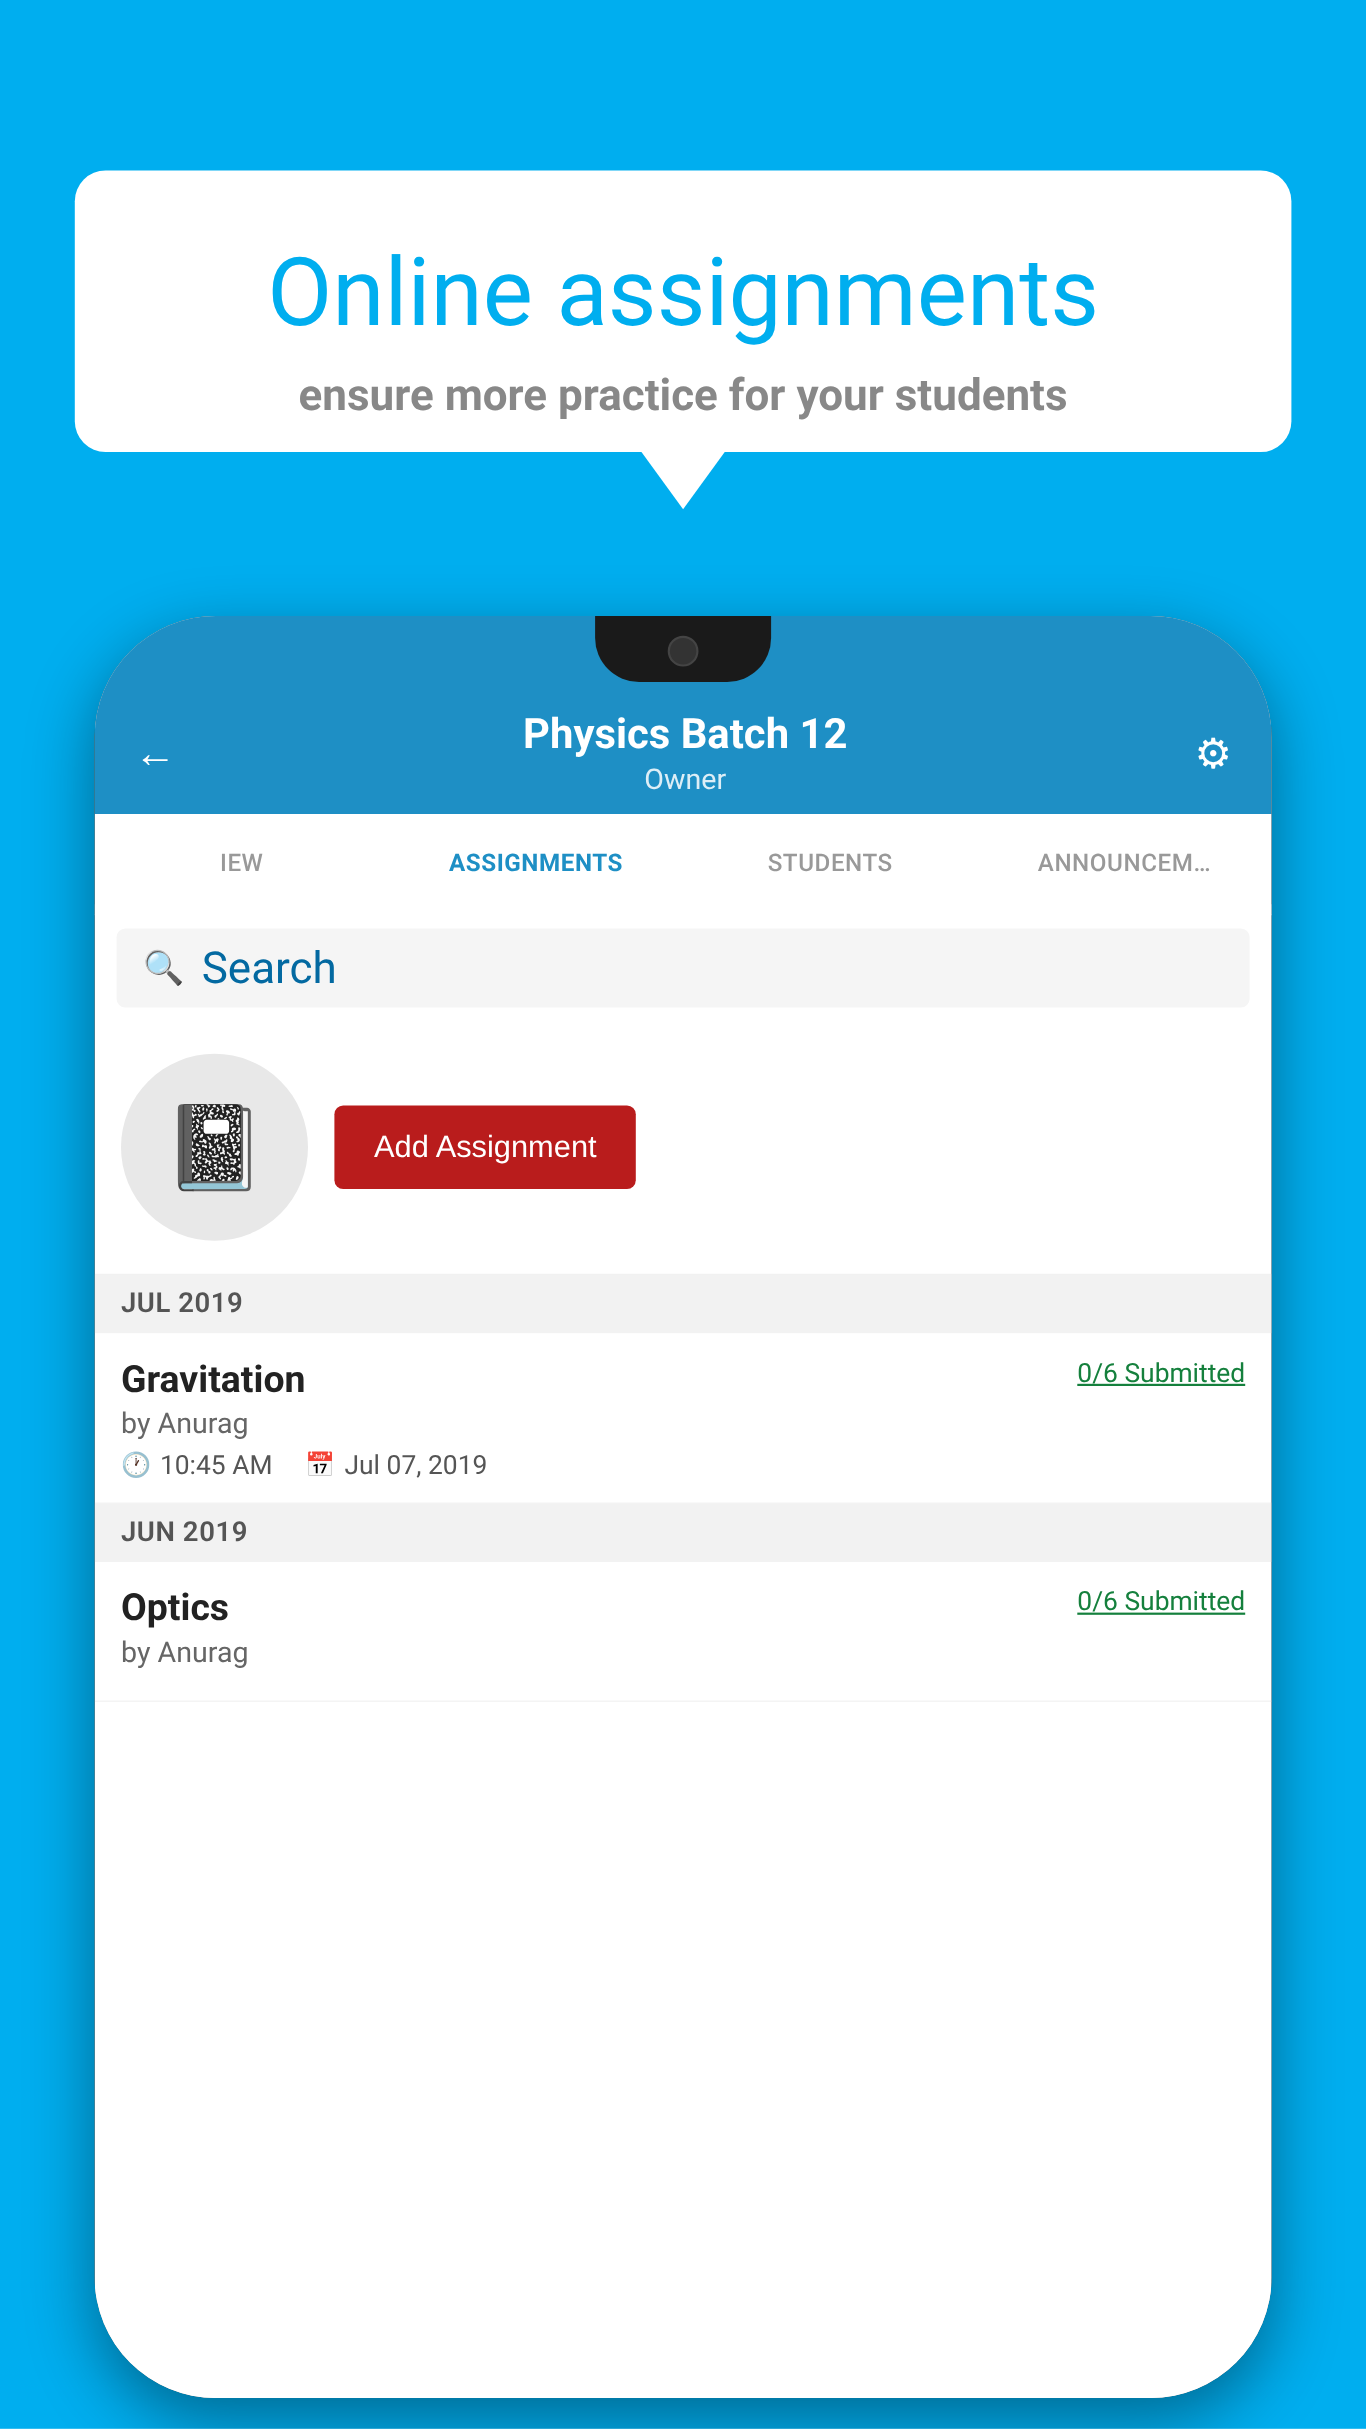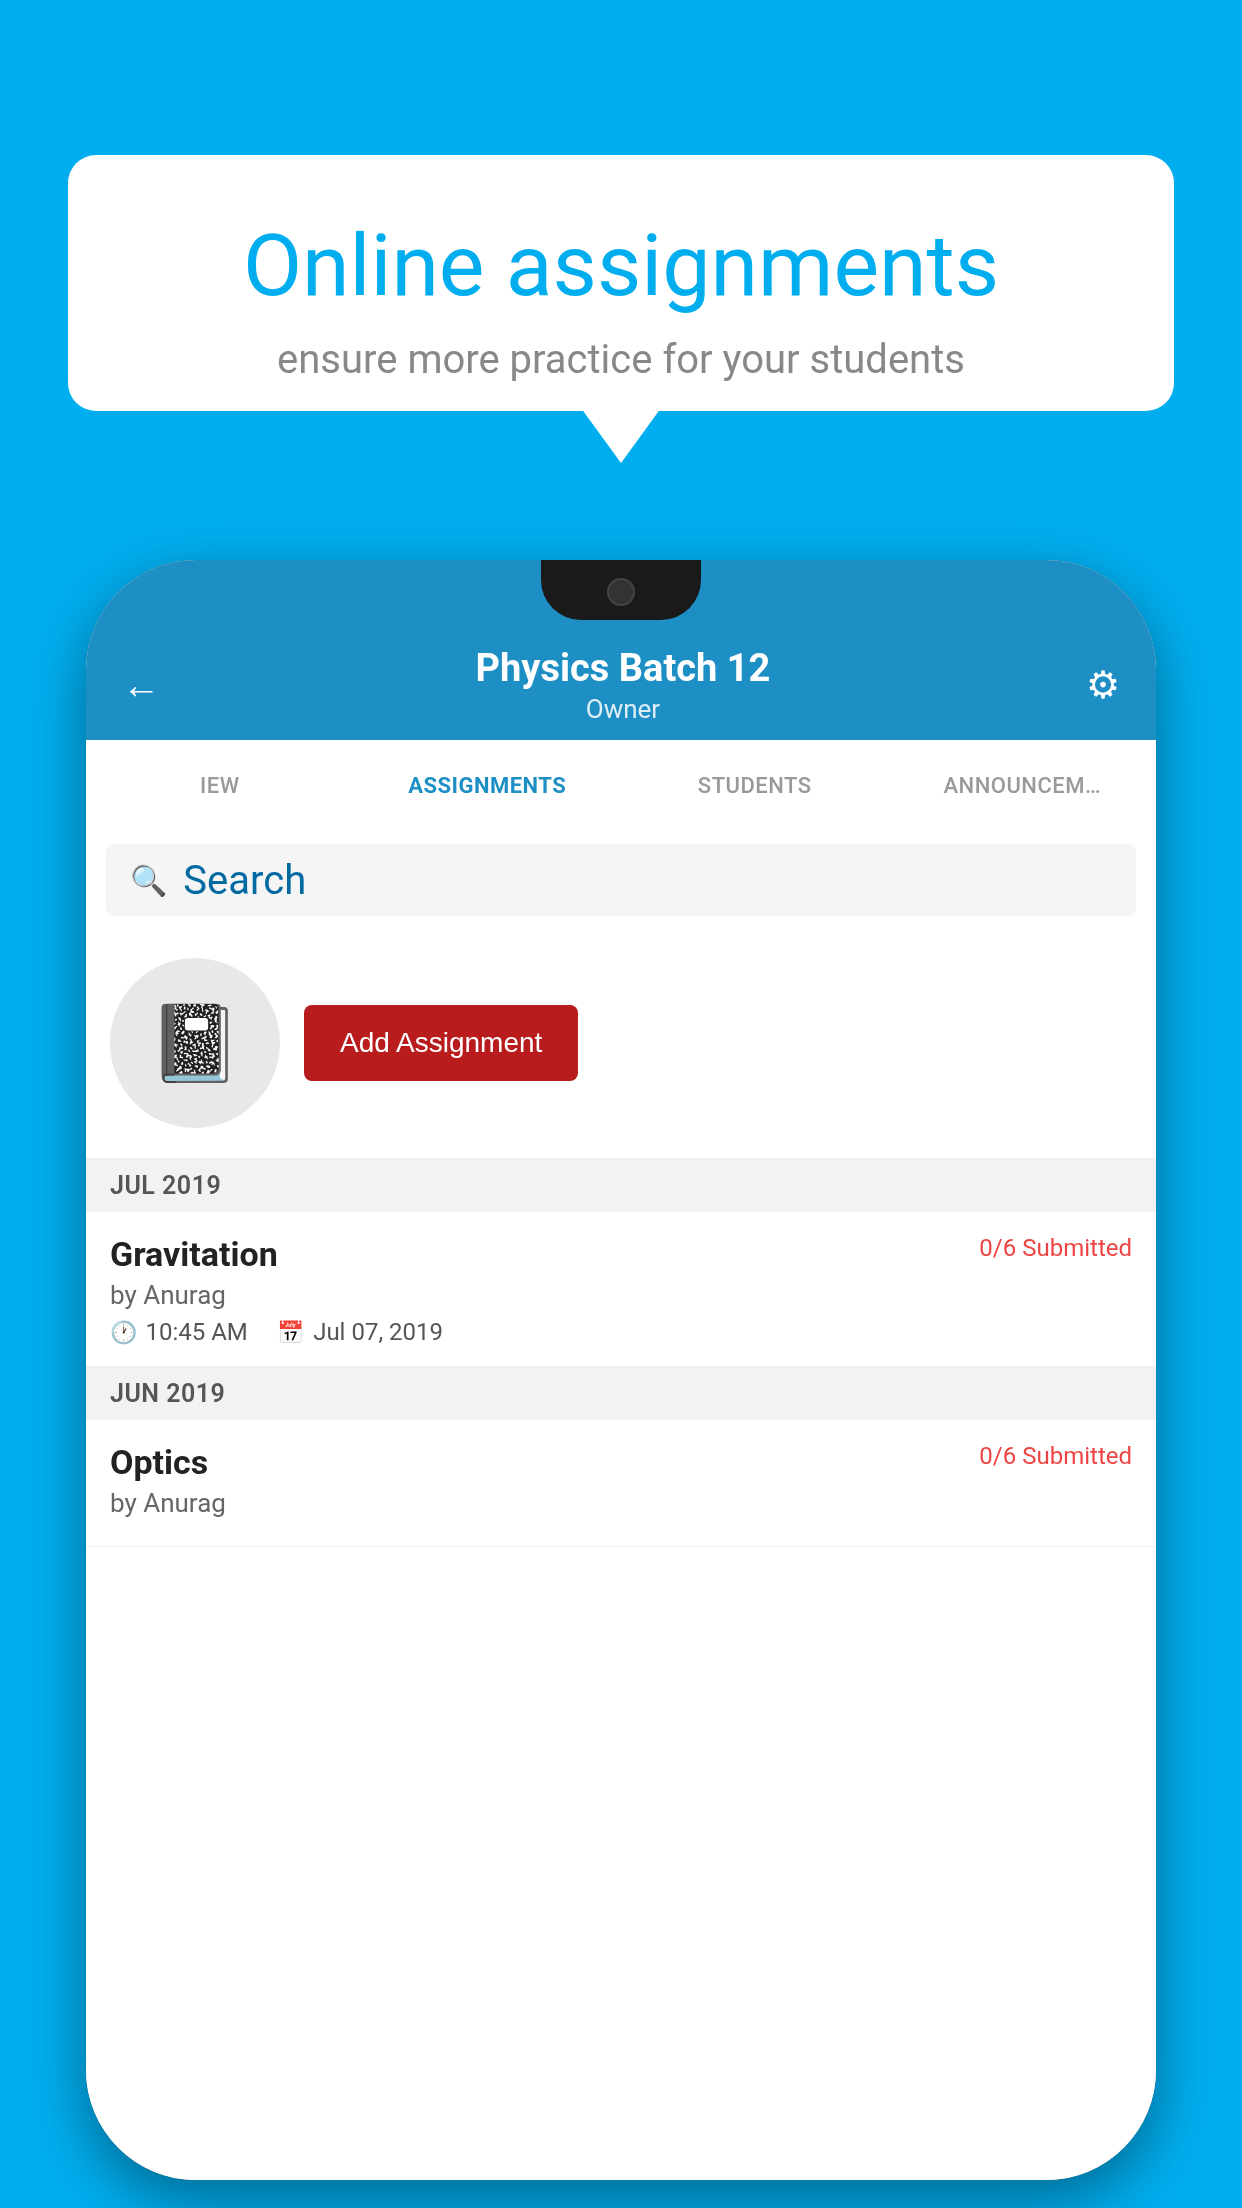--- a/index.html
+++ b/index.html
@@ -45,21 +45,21 @@
     .speech-bubble-title {
       font-size: 86px;
       font-weight: 400;
       color: #00AEEF;
       margin-bottom: 20px;
     }
 
     .speech-bubble-subtitle {
       font-size: 40px;
       color: #888;
-      font-weight: 400;
+      font-weight: 700;
     }
 
     
     .phone-frame {
       position: absolute;
       top: 560px;
       left: 86px;
       width: 1070px;
       height: 1620px;
       background: #1a1a1a;
@@ -310,21 +310,22 @@
     }
 
     .assignment-title {
       font-size: 34px;
       font-weight: 700;
       color: #222;
     }
 
     .assignment-submitted {
       font-size: 24px;
-      color: #ef4444;
+      color: #15803d;
+      text-decoration: underline;
     }
 
     .assignment-author {
       font-size: 26px;
       color: #666;
       margin-bottom: 8px;
     }
 
     .assignment-meta {
       display: flex;

